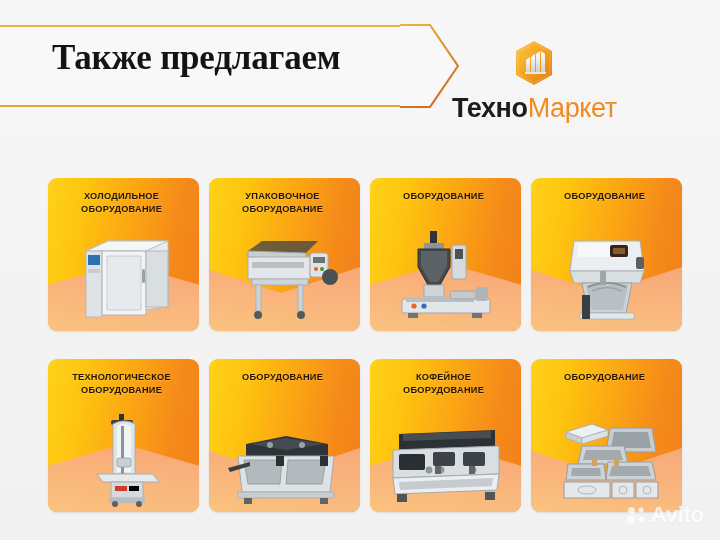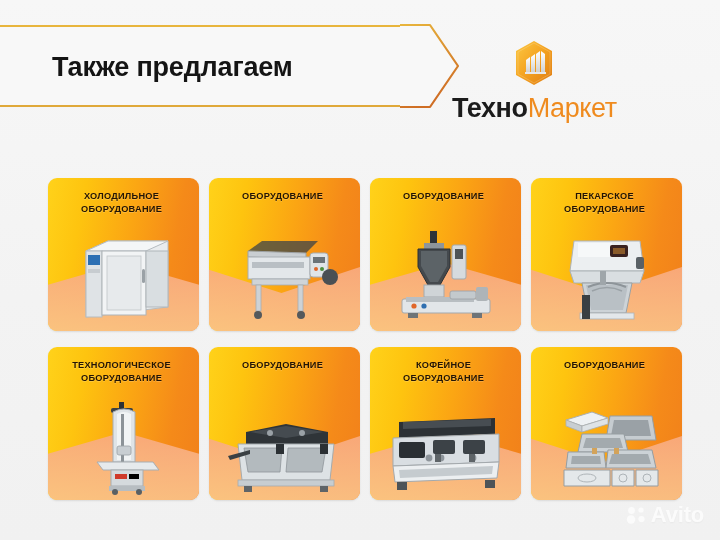--- a/index.html
+++ b/index.html
@@ -17,45 +17,45 @@
     background:#f8f8f8;
     border-top:2px solid #e8b53c;
     border-bottom:2px solid #e0a93a;
     box-sizing:border-box;
   }
   .header-chevron{
     position:absolute;left:400px;top:23px;width:60px;height:86px;
     pointer-events:none;
   }
   .header-title{
-    position:absolute;left:52px;top:39px;width:360px;height:56px;
+    position:absolute;left:52px;top:30px;width:360px;height:56px;
     display:flex;align-items:center;
-    font-size:27px;font-weight:bold;color:#141414;
+    font-size:35px;font-weight:bold;color:#141414;
     letter-spacing:-0.2px;
-    font-family:Liberation Sans, sans-serif;
+    font-family:Liberation Serif, serif;
     white-space:nowrap;
   }
 
   
   .logo-wrap{
     position:absolute;left:452px;top:40px;height:48px;
     display:flex;align-items:center;gap:9px;flex-direction:column;
   }
   .logo-mark{width:42px;height:46px;flex:none;position:relative;}
   .logo-text{
     font-size:27px;font-weight:bold;letter-spacing:-0.4px;
     white-space:nowrap;line-height:1;
   }
   .logo-text .t1{color:#1c1c1c;}
   .logo-text .t2{color:#ef8b1f;font-weight:normal;}
 
   
   .grid{position:absolute;left:48px;top:178px;width:624px;}
   .row{display:flex;gap:10px;}
-  .row + .row{margin-top:16px;}
+  .row + .row{margin-top:28px;}
 
   .card{
     position:relative;width:151px;height:153px;
     border-radius:9px;overflow:hidden;
     background:linear-gradient(100deg,#ffd21a 0%,#fec40f 22%,#fba513 52%,#f58a19 78%,#f1801b 100%);
     box-shadow:0 1px 2px rgba(0,0,0,.10);
     flex:none;
   }
   
   .card .wedge{
@@ -169,20 +169,21 @@
               <rect x="74" y="40" width="3" height="14" rx="1.5" fill="#9aa1a6"></rect>
               <rect x="78" y="22" width="22" height="56" fill="#d9dee1" stroke="#b0b6ba" stroke-width="1"></rect>
             </g>
           </svg>
         </div>
       </div>
 
       <div class="card">
         <div class="wedge alt"></div>
         <div class="card-label">
+          <div>УПАКОВОЧНОЕ</div>
           <div>ОБОРУДОВАНИЕ</div>
         </div>
         <div class="card-art">
           <svg width="118" height="98" viewBox="0 0 118 98">
             <g>
               <path d="M22 22 L36 12 L92 12 L80 24 Z" fill="#3c4348" opacity=".75"></path>
               <path d="M22 22 L80 24 L80 30 L22 28 Z" fill="#c9ced2" stroke="#9ba1a6" stroke-width="1"></path>
               <rect x="22" y="28" width="62" height="22" fill="#e3e7ea" stroke="#a7adb2" stroke-width="1"></rect>
               <rect x="26" y="33" width="52" height="6" fill="#b9bfc4"></rect>
               <rect x="84" y="24" width="18" height="24" rx="3" fill="#dfe4e7" stroke="#a7adb2" stroke-width="1"></rect>
@@ -224,21 +225,20 @@
               <rect x="20" y="86" width="10" height="5" fill="#6e7478"></rect>
               <rect x="84" y="86" width="10" height="5" fill="#6e7478"></rect>
             </g>
           </svg>
         </div>
       </div>
 
       <div class="card">
         <div class="wedge alt"></div>
         <div class="card-label">
-          <div>ПЕКАРСКОЕ</div>
           <div>ОБОРУДОВАНИЕ</div>
         </div>
         <div class="card-art">
           <svg width="110" height="100" viewBox="0 0 110 100">
             <g>
               <path d="M22 14 L88 14 L92 44 L18 44 Z" fill="#eceff1" stroke="#adb3b7" stroke-width="1"></path>
               <path d="M26 16 L60 16 L60 30 L26 30 Z" fill="#f6f8f9"></path>
               <rect x="58" y="18" width="18" height="12" rx="2" fill="#3a2220"></rect>
               <rect x="61" y="21" width="12" height="6" fill="#8a5b2a"></rect>
               <rect x="84" y="30" width="8" height="12" rx="2" fill="#5a6166"></rect>

